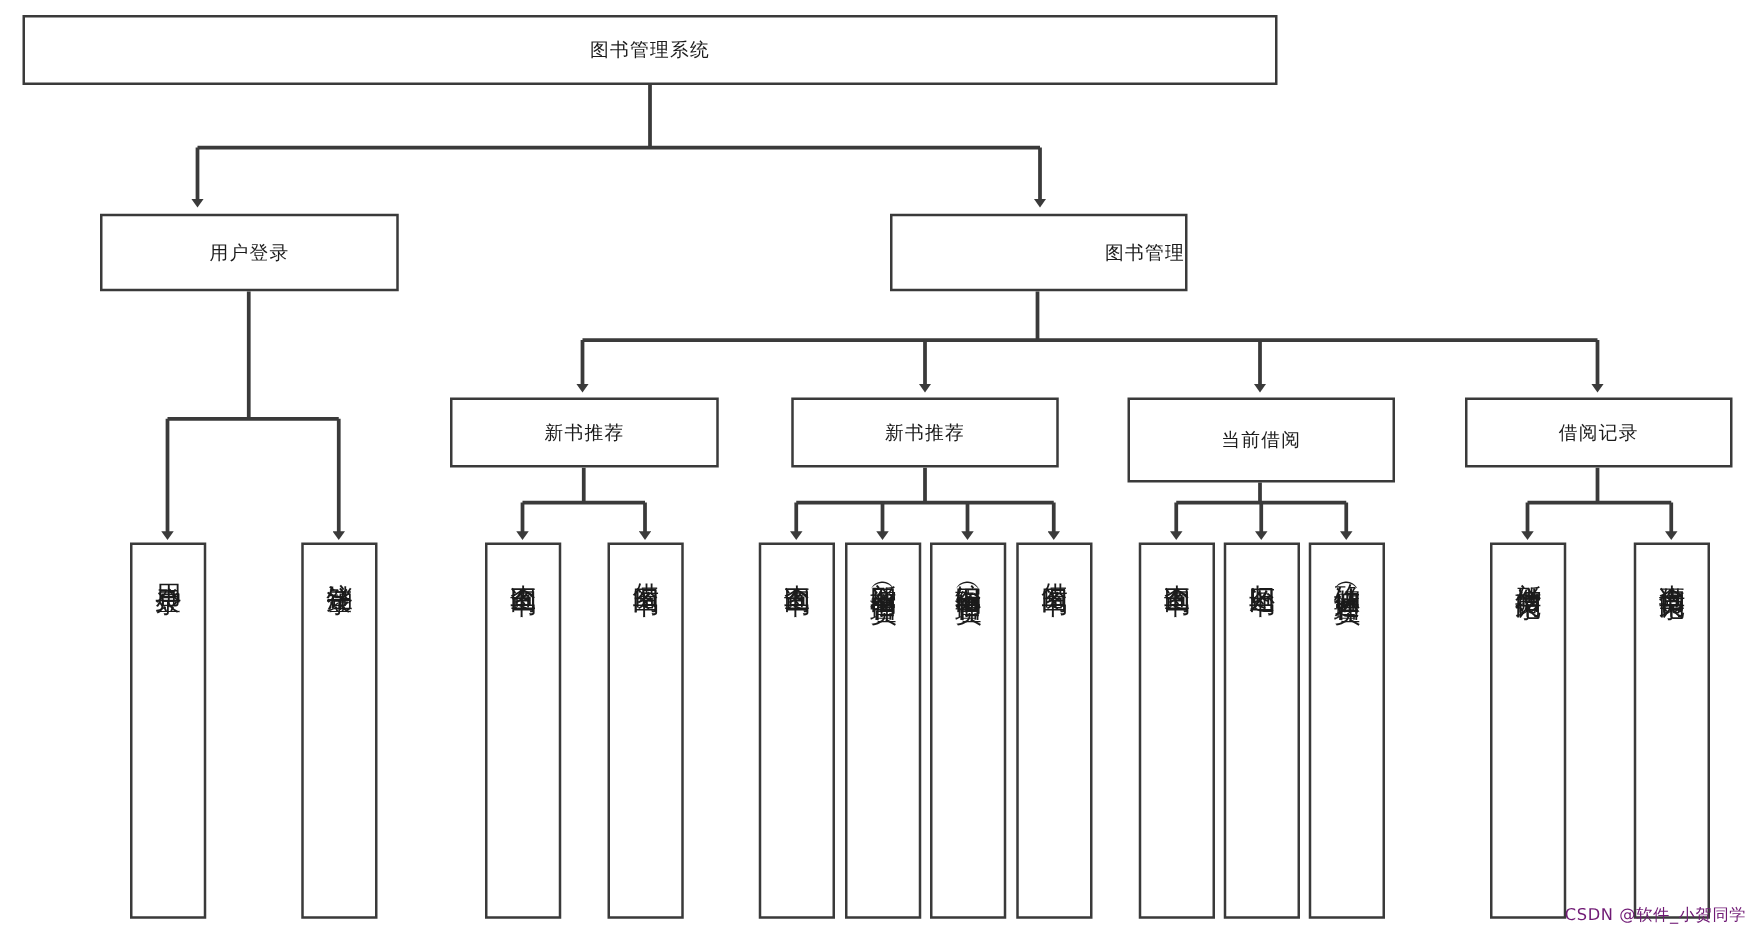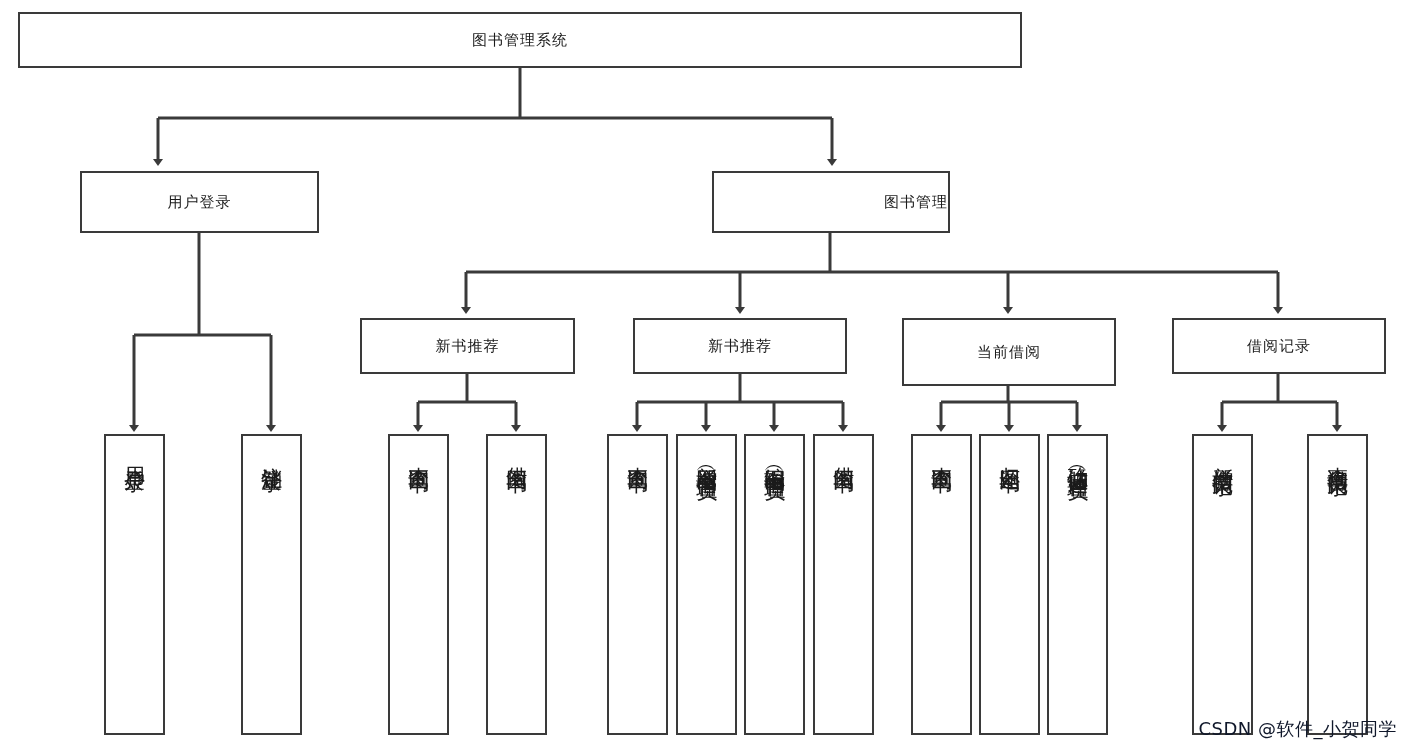--- a/index.html
+++ b/index.html
@@ -55,22 +55,22 @@
     text-orientation: upright;
     font-size: 21px;
     line-height: 1.25;
     letter-spacing: 2px;
     white-space: nowrap;
   }
   #watermark {
     position: absolute;
     right: 8px;
     bottom: 6px;
-    font-size: 18px;
-    color: #0f172a;
+    font-size: 13px;
+    color: #701a75;
     white-space: nowrap;
     letter-spacing: 0.5px;
   }
 </style>
 </head>
 <body>
 
 <div id="diagram-root">
 
   <svg id="edge-layer" viewBox="0 0 1405 747">

